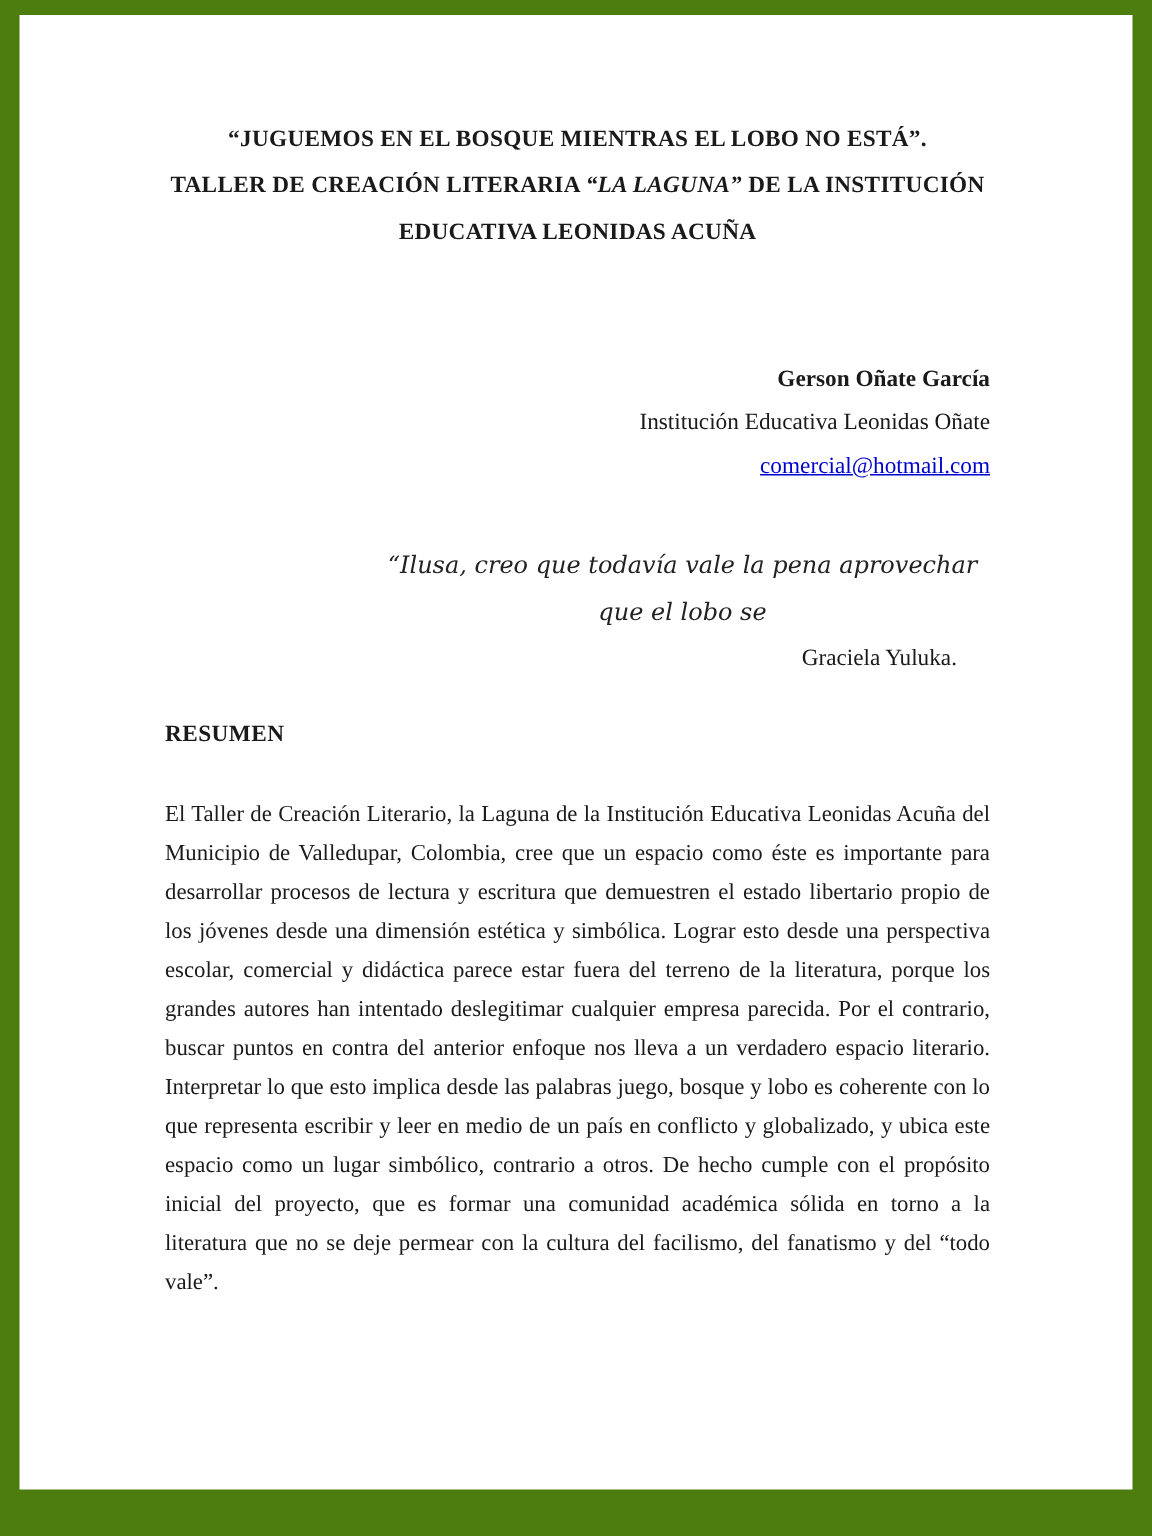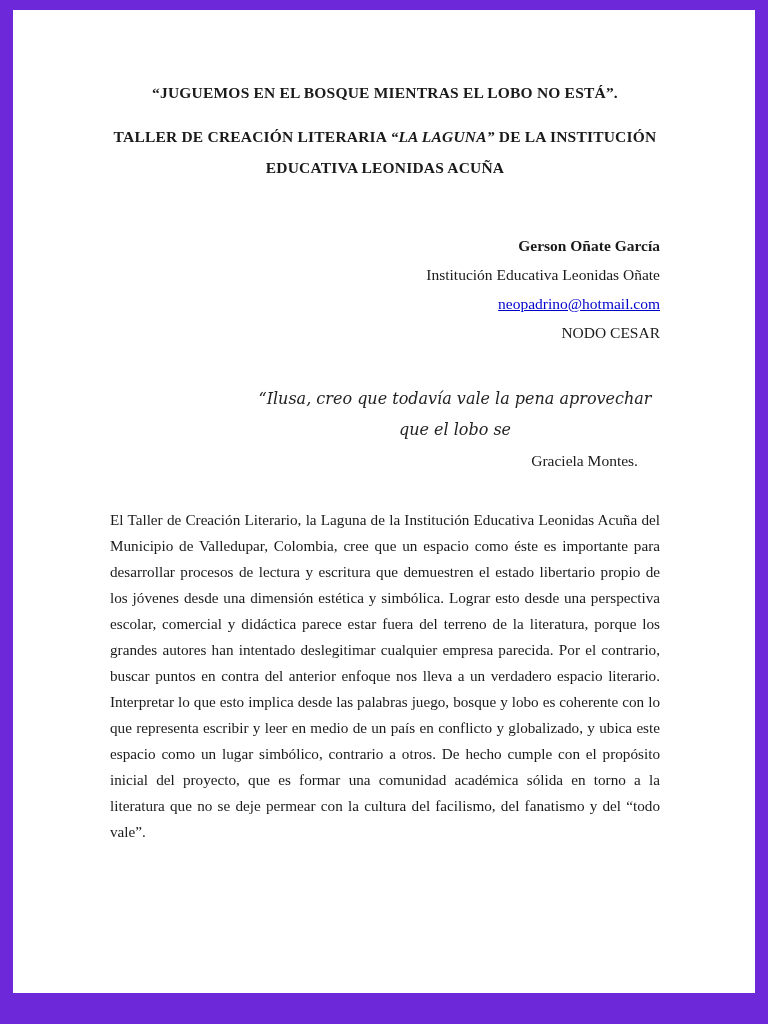--- a/index.html
+++ b/index.html
@@ -6,21 +6,21 @@
   html, body { width: 768px; height: 1024px; }
   body {
     font-family: "Liberation Serif", serif;
     background: #d3d3d3;
     position: relative;
     overflow: hidden;
   }
   .canvas {
     position: absolute;
     inset: 0;
-    background: #6d28d9;
+    background: #4d7c0f;
   }
   .page {
     position: absolute;
     top: 10px;
     left: 13px;
     right: 13px;
     bottom: 31px;
     background: #ffffff;
     color: #1a1a1a;
     padding: 68px 95px 40px 97px;
@@ -30,26 +30,25 @@
     font-weight: bold;
     text-align: center;
     line-height: 30px;
     letter-spacing: 0.2px;
   }
   .title2 {
     font-size: 15.5px;
     font-weight: bold;
     text-align: center;
     line-height: 31px;
-    margin-top: 13px;
     letter-spacing: 0.2px;
   }
   .title2 .ital { font-style: italic; }
   .author-block {
-    margin-top: 48px;
+    margin-top: 68px;
     text-align: right;
     font-size: 15.5px;
     line-height: 29px;
   }
   .author-block .line { display: block; }
   .author-name { font-weight: bold; }
   .email-link {
     color: #0000cc;
     text-decoration: underline;
     cursor: pointer;
@@ -95,27 +94,27 @@
   <div class="page">
 
     <h1 class="title1">“JUGUEMOS EN EL BOSQUE MIENTRAS EL LOBO NO ESTÁ”.</h1>
 
     <h2 class="title2"><span>TALLER DE CREACIÓN LITERARIA </span><span class="ital">“LA LAGUNA”</span><span> DE LA INSTITUCIÓN EDUCATIVA LEONIDAS ACUÑA</span></h2>
 
     <div class="author-block">
       <span class="line author-name">Gerson Oñate García</span>
       <span class="line">Institución Educativa Leonidas Oñate</span>
       <span class="line">
-        <a class="email-link">neopadrino@hotmail.com</a>
+        <a class="email-link">comercial@hotmail.com</a>
       </span>
-      <span class="line">NODO CESAR</span>
     </div>
 
     <div class="quote-block">
       <span class="quote-line">“Ilusa, creo que todavía vale la pena aprovechar que el lobo se</span>
-      <span class="quote-attribution">Graciela Montes.</span>
+      <span class="quote-attribution">Graciela Yuluka.</span>
     </div>
 
+    <h3 class="section-heading">RESUMEN</h3>
 
     <p class="abstract">El Taller de Creación Literario, la Laguna de la Institución Educativa Leonidas Acuña del Municipio de Valledupar, Colombia, cree que un espacio como éste es importante para desarrollar procesos de lectura y escritura que demuestren el estado libertario propio de los jóvenes desde una dimensión estética y simbólica. Lograr esto desde una perspectiva escolar, comercial y didáctica parece  estar fuera del terreno de la literatura, porque los grandes autores han intentado deslegitimar cualquier empresa parecida. Por el contrario, buscar puntos en contra del anterior enfoque nos lleva a un verdadero espacio literario. Interpretar lo que esto implica desde las palabras juego, bosque y lobo es coherente con lo que representa escribir y leer en medio de un país en conflicto y globalizado, y ubica este espacio como un lugar simbólico, contrario a otros. De hecho cumple con el propósito inicial del proyecto, que es formar una comunidad académica sólida en torno a la literatura que no se deje permear con la cultura del facilismo, del fanatismo y del “todo vale”.</p>
 
   </div>
 </div>
 
 </body></html>

